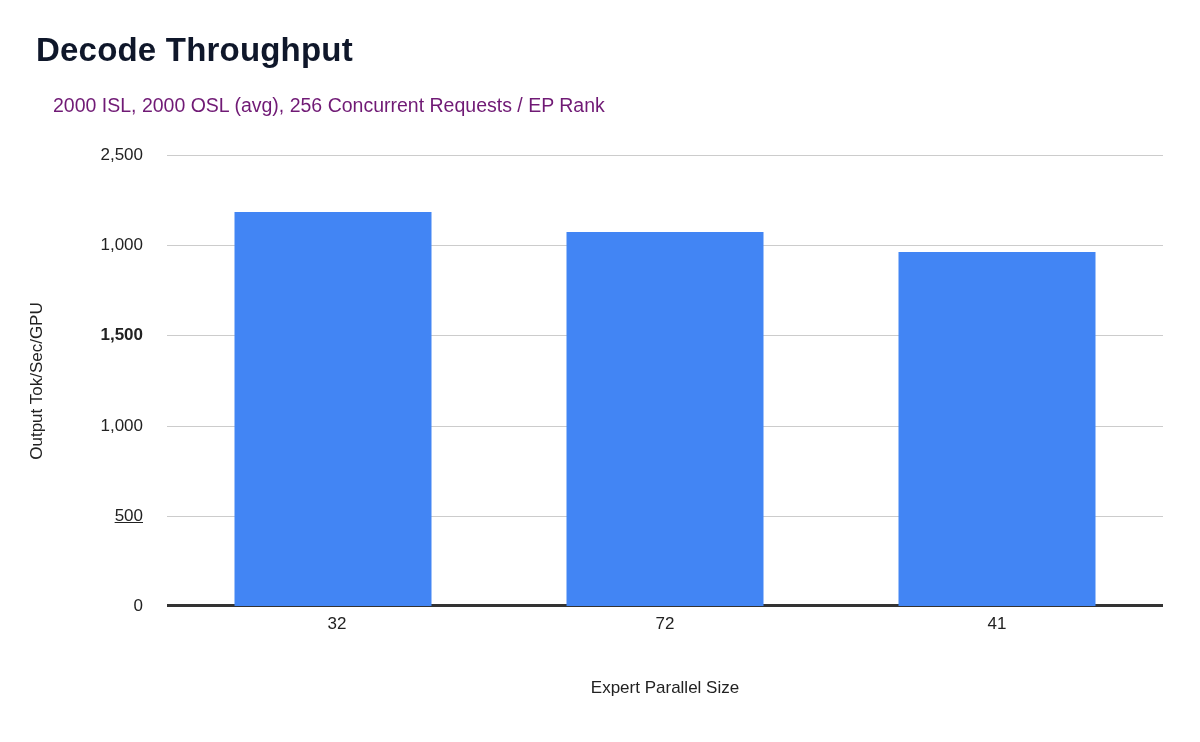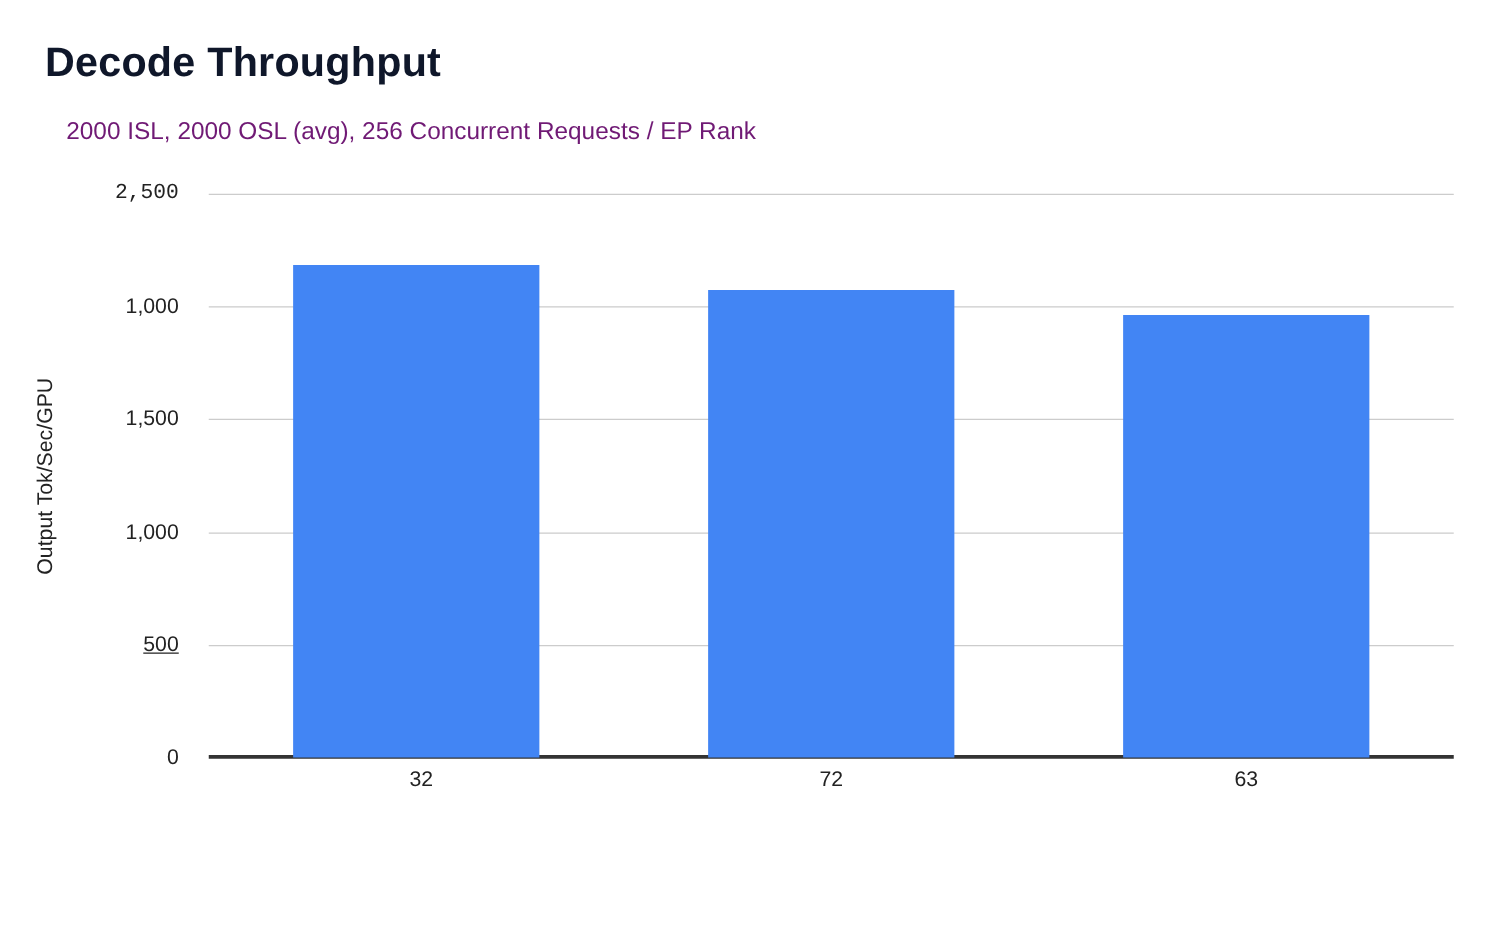--- a/index.html
+++ b/index.html
@@ -164,23 +164,23 @@
   <div class="chart-subtitle">2000 ISL, 2000 OSL (avg), 256 Concurrent Requests / EP Rank</div>
 
   <div class="y-axis-title">
     <span>Output Tok/Sec/GPU</span>
   </div>
 
   <div class="y-labels">
       <div class="y-tick-label" style="top: 451px;">0</div>
       <div class="y-tick-label" style="top: 360.8px; text-decoration: underline;">500</div>
       <div class="y-tick-label" style="top: 270.6px; text-align: right;">1,000</div>
-      <div class="y-tick-label" style="top: 180.4px;">1,500</div>
+      <div class="y-tick-label" style="top: 180.4px; font-weight: bold;">1,500</div>
       <div class="y-tick-label" style="top: 90.2px;">1,000</div>
-      <div class="y-tick-label" style="top: 0px; font-family: Liberation Mono, monospace;">2,500</div>
+      <div class="y-tick-label" style="top: 0px;">2,500</div>
     </div>
 
   <div class="plot">
     <div class="gridlines">
         <div class="gridline" style="top: 360.8px; background: rgb(204, 204, 204);"></div>
         <div class="gridline" style="top: 270.6px; background: rgb(204, 204, 204);"></div>
         <div class="gridline" style="top: 180.4px; background: rgb(204, 204, 204);"></div>
         <div class="gridline" style="top: 90.2px; background: rgb(204, 204, 204);"></div>
         <div class="gridline" style="top: 0px; background: rgb(204, 204, 204);"></div>
       </div>
@@ -195,17 +195,18 @@
         <div class="bar" title="72: 2072" style="width: 197px; height: 373.789px; background: rgb(66, 133, 244);"></div>
       </div>
       <div class="bar-band" style="left: 664px; width: 332px;">
         <div class="bar" title="96: 1965" style="width: 197px; height: 354.486px; background: rgb(66, 133, 244);"></div>
       </div>
     </div>
 
   <div class="x-labels">
       <div class="x-tick-label" style="left: 170px;">32</div>
       <div class="x-tick-label" style="left: 498px;">72</div>
-      <div class="x-tick-label" style="left: 830px;">63</div>
+      <div class="x-tick-label" style="left: 830px;">41</div>
     </div>
 
+  <div class="x-axis-title">Expert Parallel Size</div>
 
 </div>
 
 </body></html>

